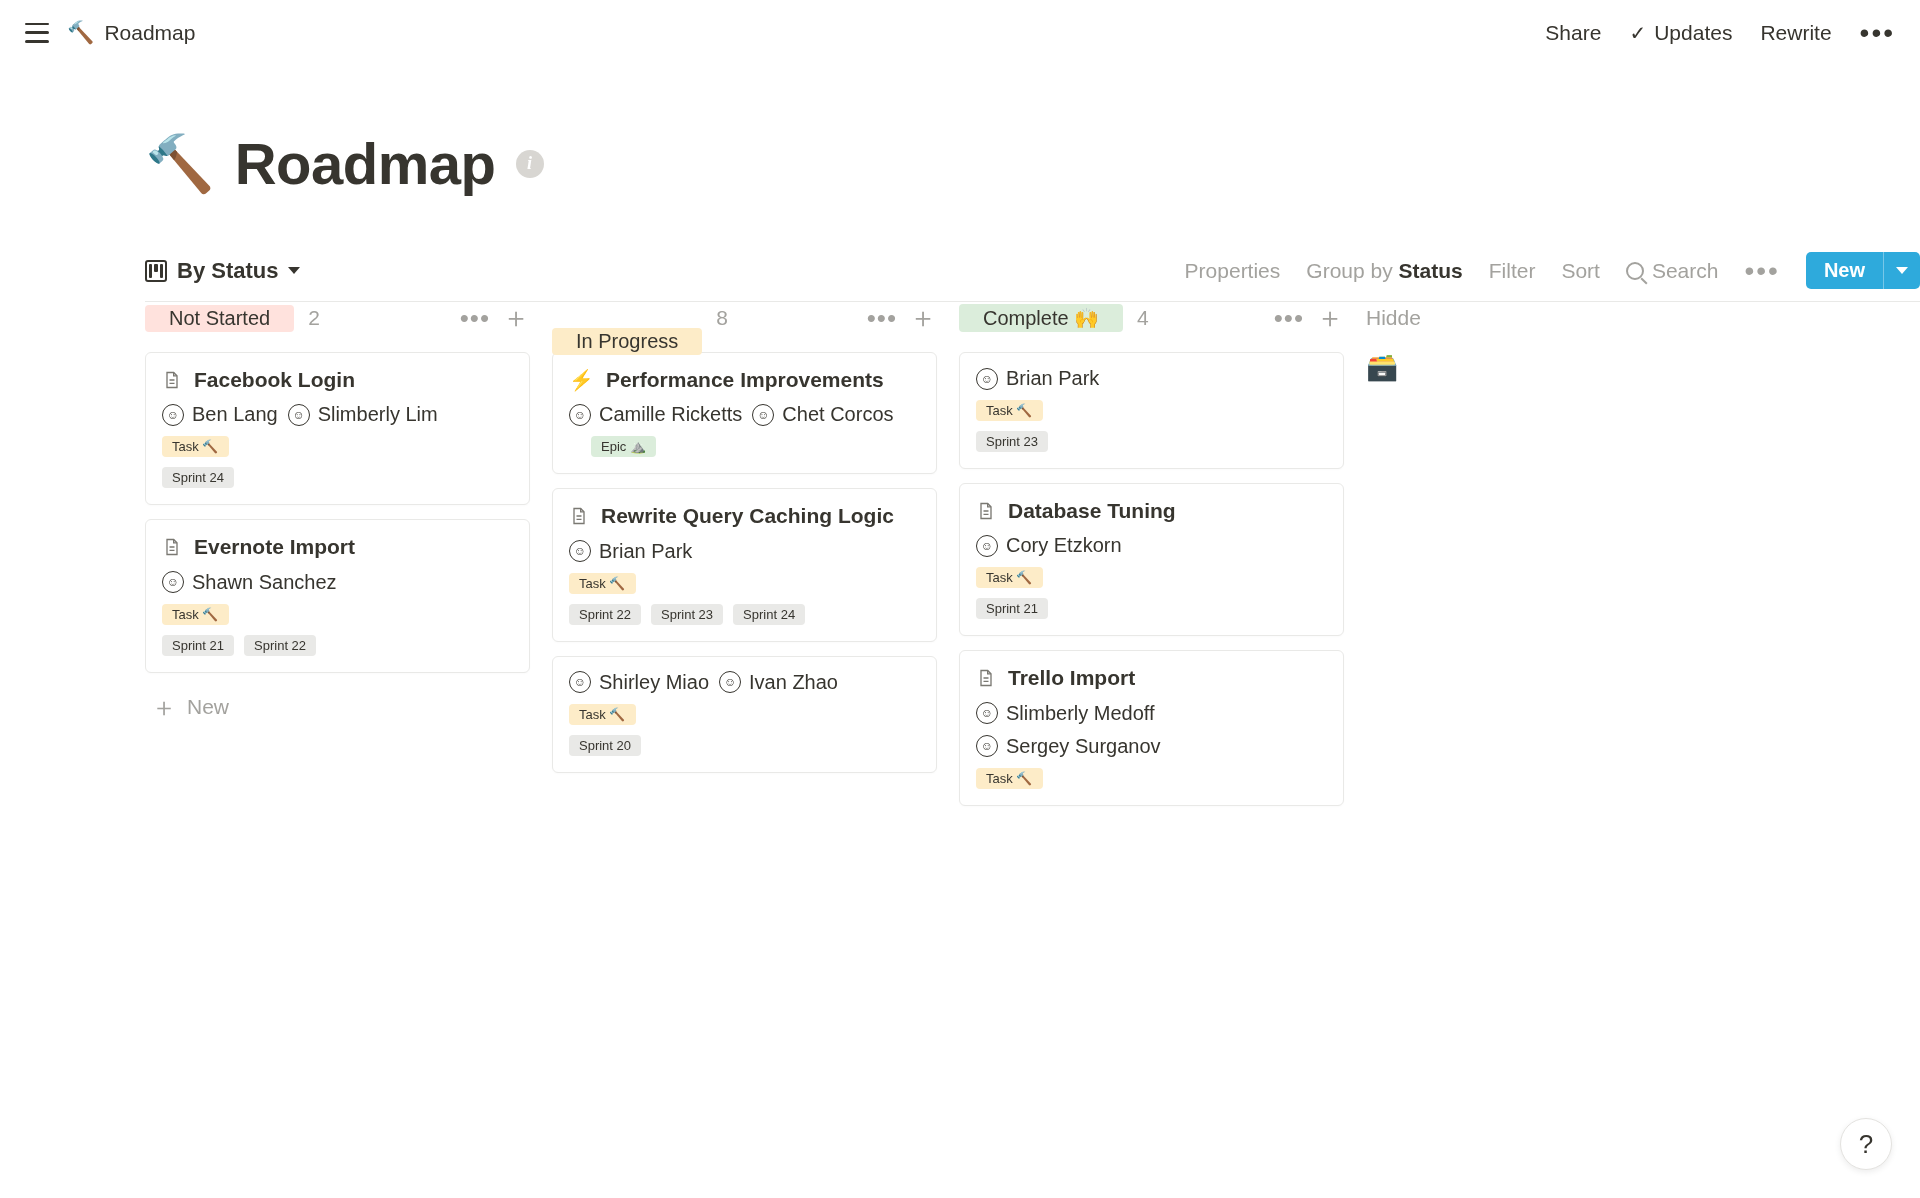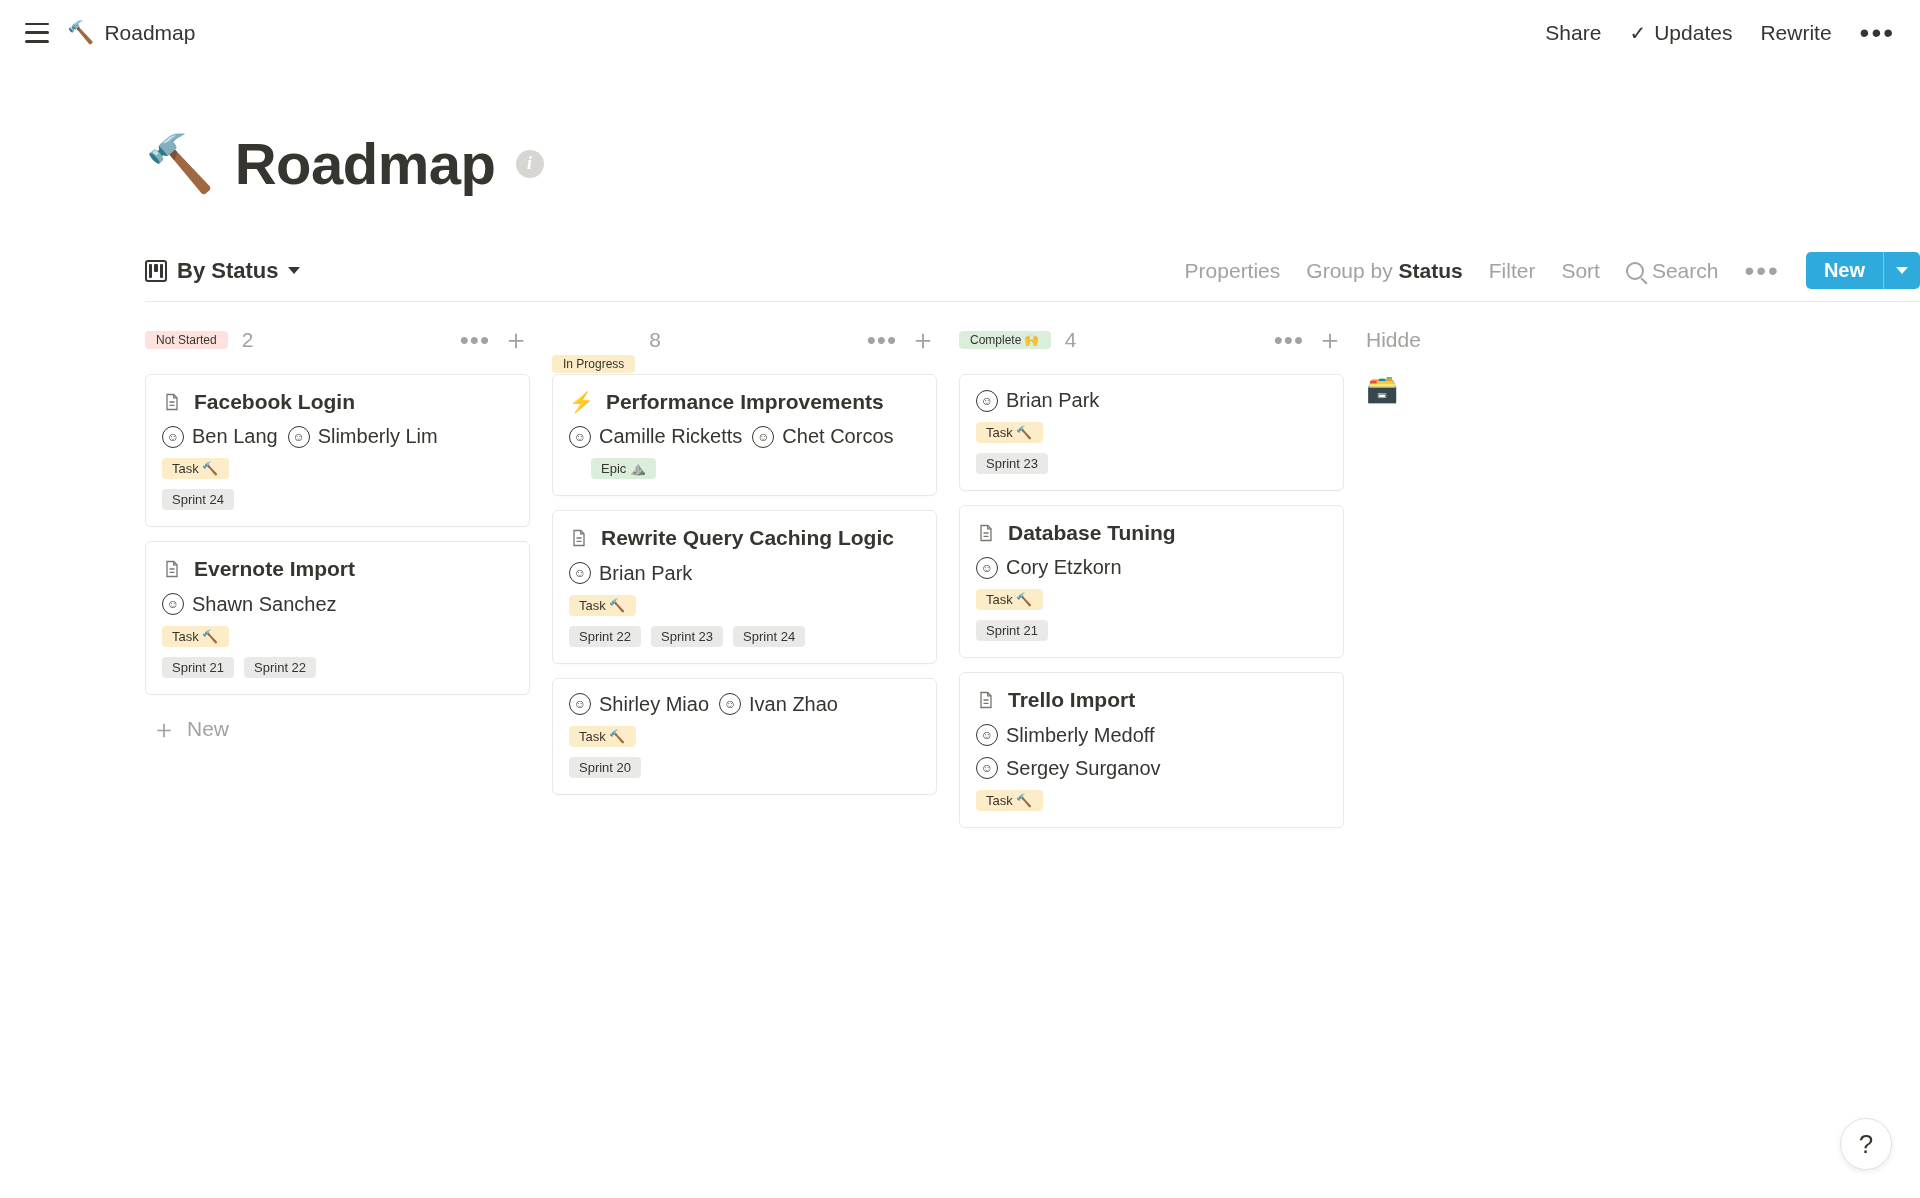--- a/index.html
+++ b/index.html
@@ -52,21 +52,20 @@
     width: 28px; height: 28px; border-radius: 50%;
     background: #d8d6d2; color: #fff; display:flex; align-items:center; justify-content:center;
     font-size: 18px; font-weight:700; font-style: italic; font-family: Georgia, serif;
   }
 
   
   .toolbar {
     display: flex; align-items: center; justify-content: space-between;
     border-bottom: 1px solid #e9e9e7;
     padding-bottom: 12px;
-    margin-bottom: 22px;
     padding-right: 0;
     width: calc(100vw - 145px);
   }
   .view-select {
     display: flex; align-items: center; gap: 10px; font-weight: 600; font-size: 22px;
     cursor: pointer;
   }
   .board-icon {
     width: 22px; height: 22px; border: 2px solid #37352f; border-radius: 3px;
     display: flex; align-items: stretch; padding: 2px; gap: 2px;
@@ -101,21 +100,21 @@
     overflow:hidden;
   }
   .column { width: 385px; flex-shrink:0; }
   .column.partial { width: 60px; }
   .col-head {
     display:flex; align-items:center; justify-content:space-between;
     margin-bottom: 18px; height: 32px;
   }
   .col-head-left { display:flex; align-items:center; gap: 14px; }
   .col-title {
-    padding: 2px 11px; border-radius:4px; font-size:12px;
+    padding: 2px 24px; border-radius:4px; font-size:20px;
   }
   .col-count { color:#a3a29e; font-size:21px; }
   .col-head-right { display:flex; align-items:center; gap: 12px; }
   .col-dots { color:#a3a29e; font-size:26px; letter-spacing:1px; line-height:0; cursor:pointer;}
   .col-plus { color:#a3a29e; font-size:28px; line-height:0; cursor:pointer; font-weight:300;}
 
   .tag-notstarted { background:#ffe2dd; color:#37352f; }
   .tag-inprogress { background:#fdecc8; color:#37352f;margin-top:47px; }
   .tag-complete   { background:#dbeddb; color:#37352f; }
 

